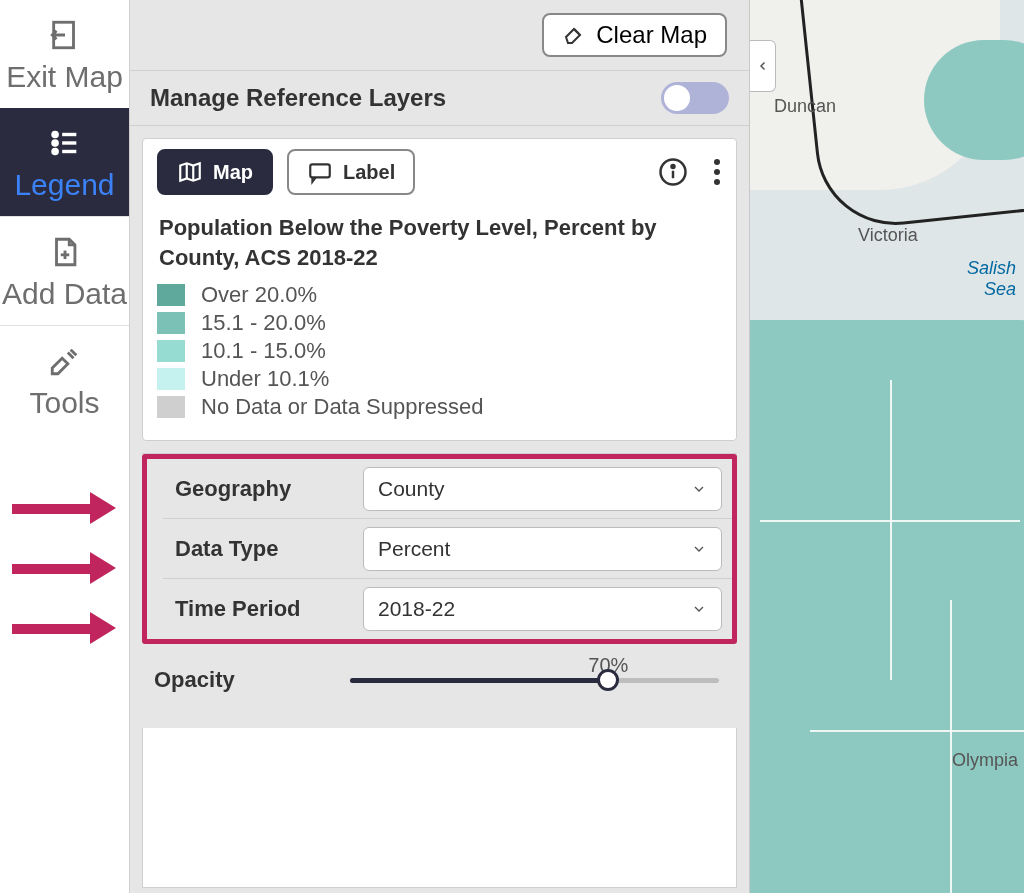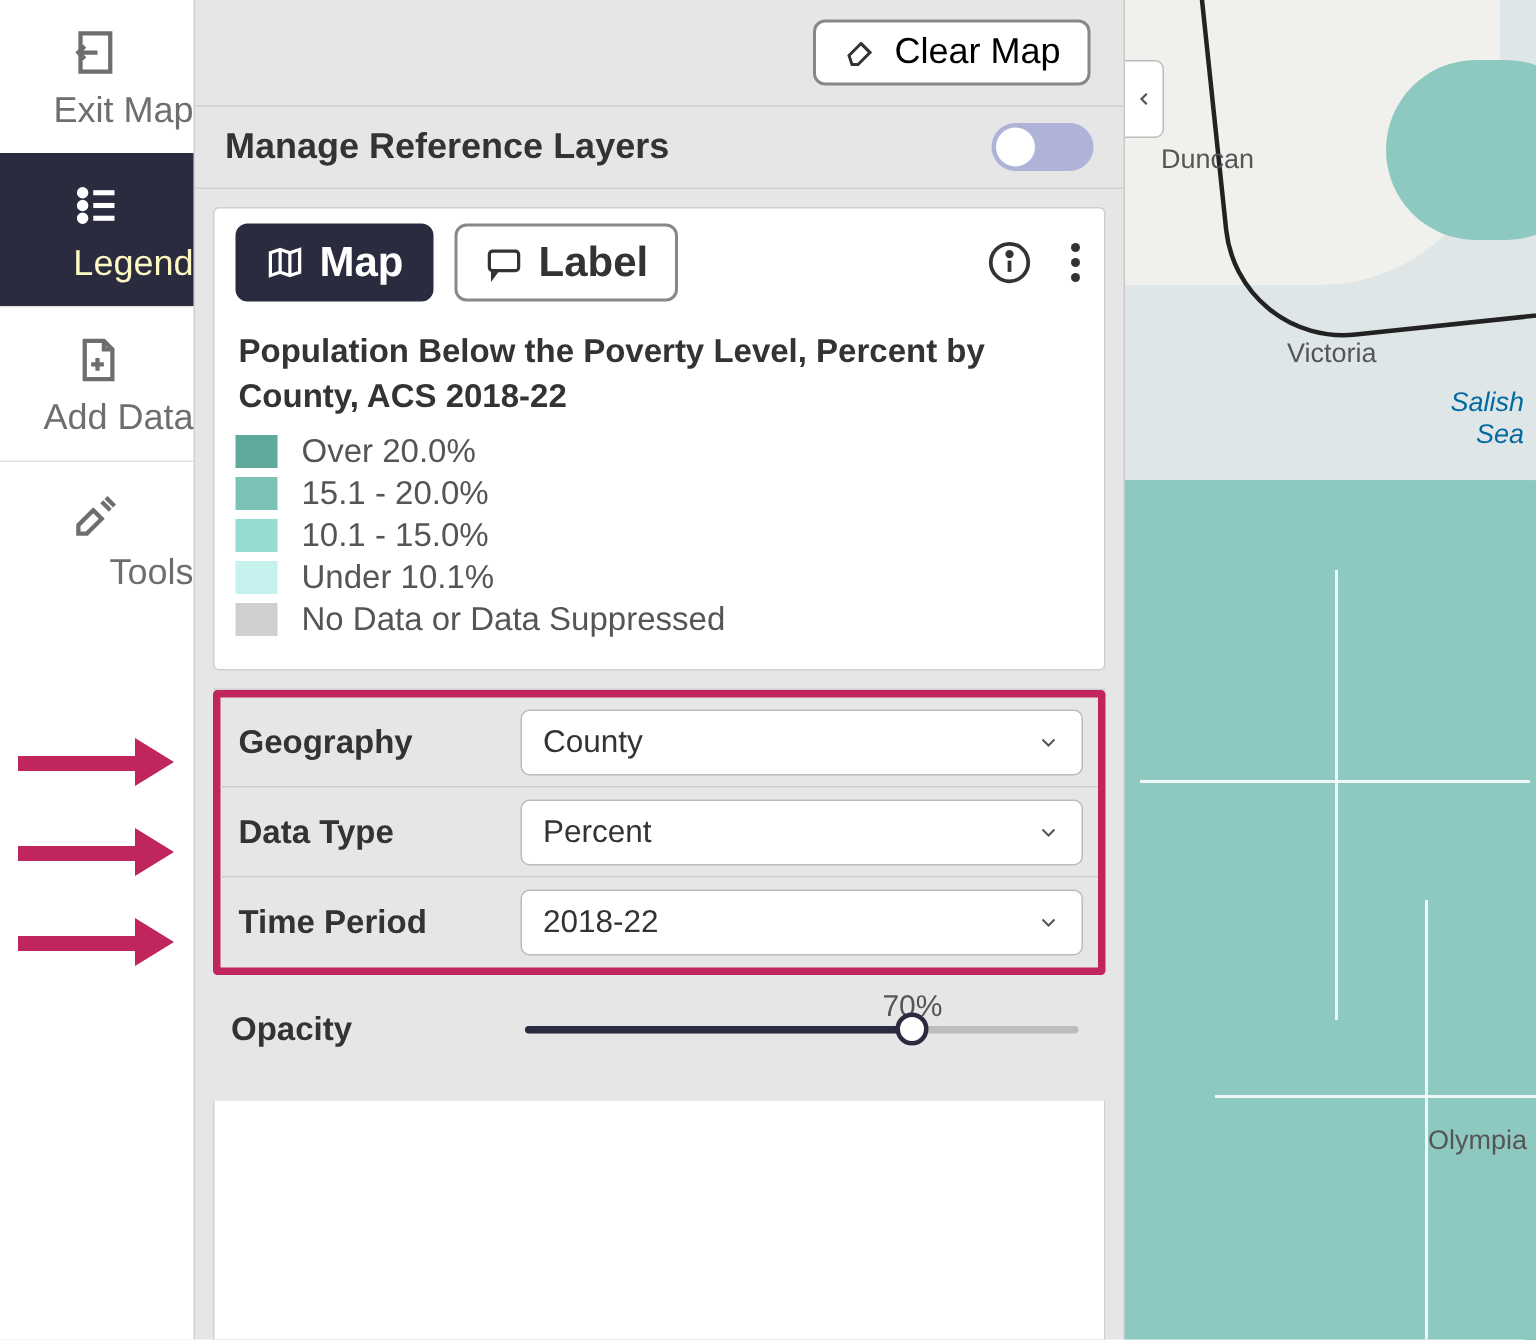--- a/index.html
+++ b/index.html
@@ -17,22 +17,22 @@
     --toggle:#b0b3d8;
   }
   * { box-sizing:border-box; font-family:"Segoe UI",Arial,sans-serif; }
   body { margin:0; width:1024px; height:893px; overflow:hidden; background:#fff; position:relative; color:var(--txt); }
 
   
   .rail {
     position:absolute; left:0; top:0; width:130px; height:100%;
     background:#fff; border-right:1px solid #d0d0d0; z-index:4;
   }
-  .rail-btn { width:100%; padding:18px 0 14px; text-align:right; font-size:24px; color:var(--grey); cursor:pointer; }
-  .rail-btn.sel { background:var(--dark); color:#fef9c3; }
+  .rail-btn { width:100%; padding:18px 0 14px; text-align:center; font-size:30px; color:var(--grey); cursor:pointer; }
+  .rail-btn.sel { background:var(--dark); color:#3b82f6; }
   .rail-btn .ic { display:block; margin:0 auto 8px; width:34px; height:34px; }
   .rail-sep { border-top:1px solid #e2e2e2; }
 
   
   .panel {
     position:absolute; left:130px; top:0; width:620px; height:100%;
     background:var(--panel); border-right:1px solid #c9c9c9; z-index:3;
   }
   .topbar { height:70px; display:flex; justify-content:flex-end; align-items:center; padding:16px 22px; }
   .clear {
@@ -45,35 +45,35 @@
   }
   .refbar h2 { margin:0; font-size:24px; font-weight:700; }
   .toggle { width:68px; height:32px; background:var(--toggle); border-radius:16px; position:relative; cursor:pointer; }
   .toggle::after { content:""; position:absolute; left:3px; top:3px; width:26px; height:26px; background:#fff; border-radius:50%; }
 
   .card {
     margin:12px; background:#fff; border:1px solid #cfcfcf; border-radius:4px; padding:10px 14px 18px;
   }
   .tabrow { display:flex; align-items:center; gap:14px; }
   .pill {
-    display:flex; align-items:center; gap:10px; font-size:28px; font-weight:700;
+    display:flex; align-items:center; gap:10px; font-size:20px; font-weight:700;
     padding:8px 18px; border-radius:8px; border:2px solid #888; background:#fff; cursor:pointer;
   }
   .pill.sel { background:var(--dark); color:#fff; border-color:var(--dark); }
   .tab-icons { margin-left:auto; display:flex; gap:24px; align-items:center; }
   .title { font-size:22px; font-weight:700; line-height:1.35; margin:18px 2px 10px; }
   .legend-row { display:flex; align-items:center; gap:16px; font-size:22px; color:#555; margin:2px 0; }
   .swatch { width:28px; height:22px; }
 
   
   .controls {
     margin:0 12px 12px; background:var(--panel); border-top:1px solid #cfcfcf;
     padding:0;
   }
-  .highlight-wrap { border:5px solid var(--accent); border-radius:3px; }
+  .highlight-wrap { border:5px solid var(--accent); border-radius:3px;padding-left:16px; }
   .ctrl-row { display:flex; align-items:center; height:60px; border-bottom:1px solid #cfcfcf; }
   .ctrl-row:last-child { border-bottom:none; }
   .ctrl-label { width:190px; padding-left:12px; font-size:22px; font-weight:700; }
   .ctrl-select {
     flex:1; margin:0 10px; height:44px; border:1px solid #bbb; border-radius:6px;
     background:#fff; display:flex; align-items:center; justify-content:space-between;
     padding:0 14px; font-size:21px; cursor:pointer;
   }
   .opacity-row { display:flex; align-items:center; height:72px; }
   .opacity-track { flex:1; margin:0 18px; position:relative; }

